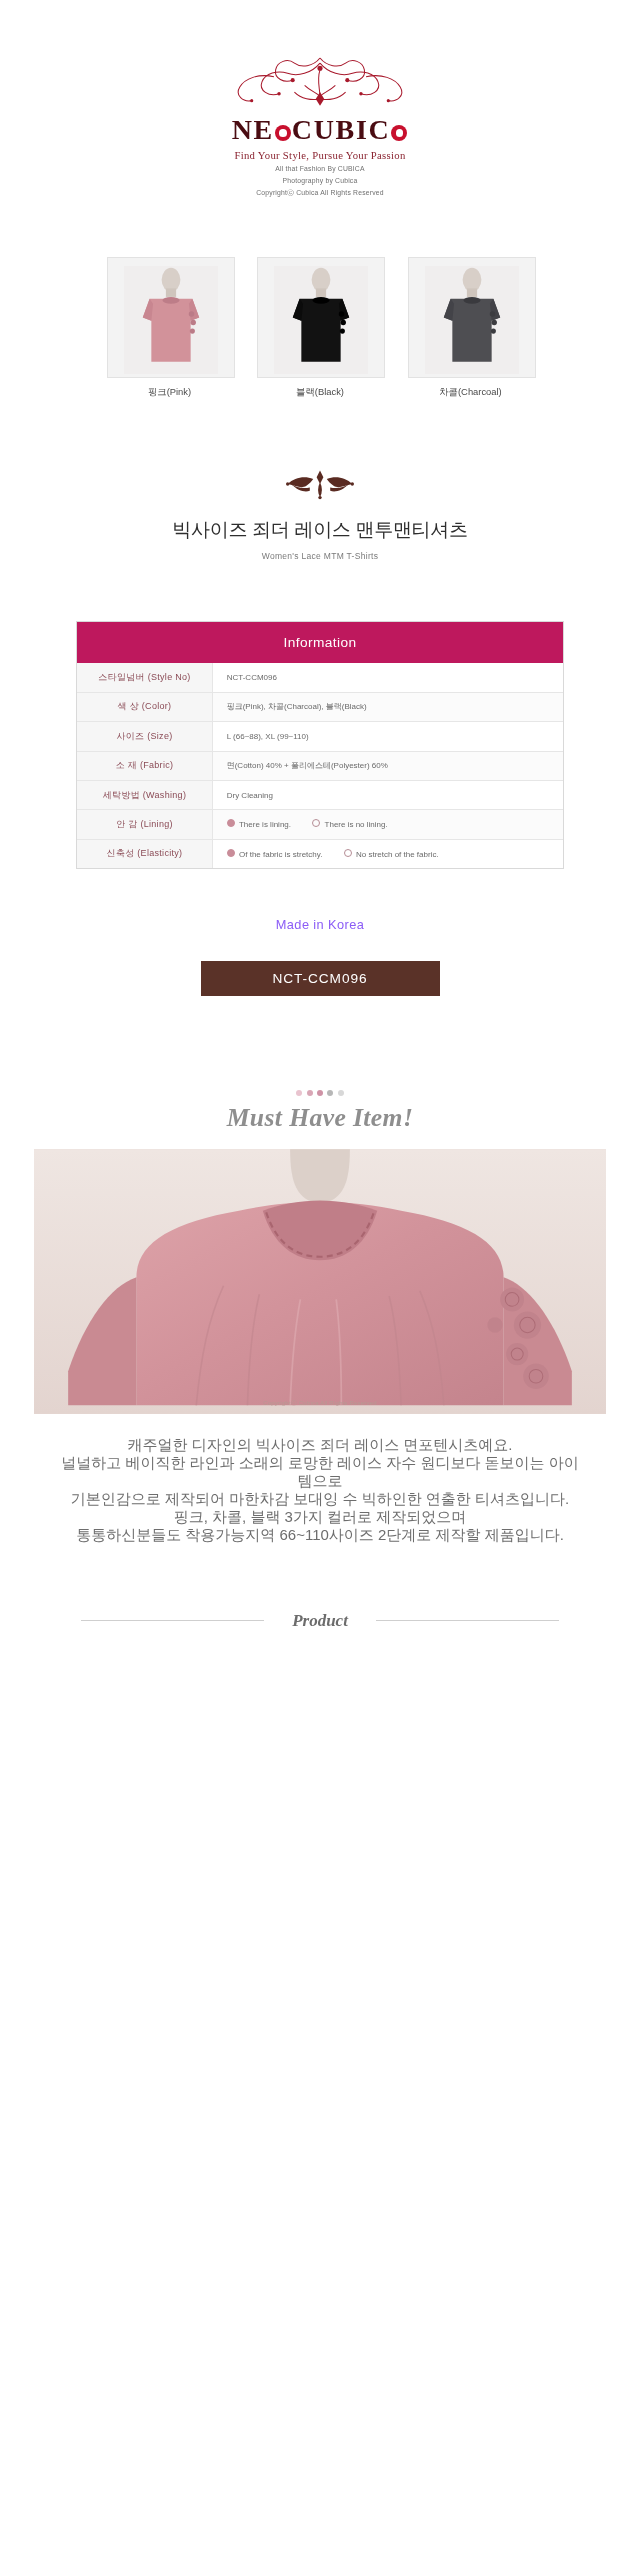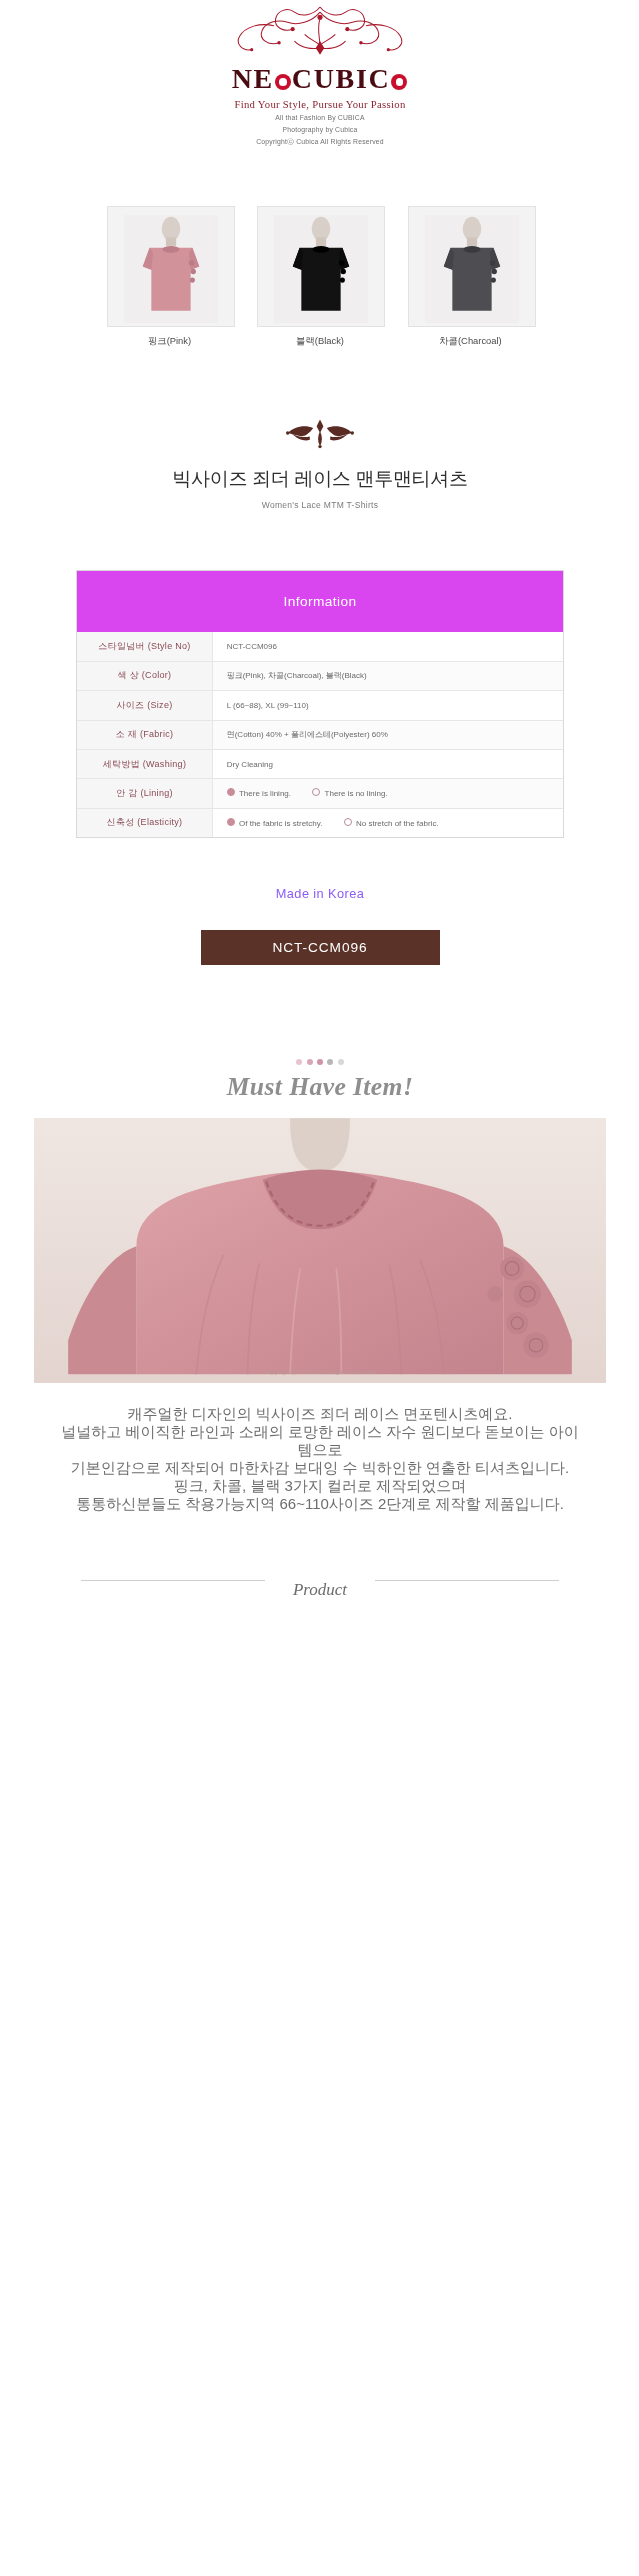--- a/index.html
+++ b/index.html
@@ -6,21 +6,21 @@
   body{
     width:640px;
     background:#ffffff;
     font-family:"Liberation Sans", sans-serif;
     color:#3b3b3b;
     -webkit-font-smoothing:antialiased;
   }
   .page{width:640px;position:relative;overflow:hidden;}
 
   
-  .logo-block{text-align:center;}
+  .logo-block{padding-top:51px;text-align:center;}
   .ornament{display:block;margin:0 auto;}
   .brand{
     margin-top:3.4px;
     font-family:"Liberation Serif", serif;
     font-size:28px;
     letter-spacing:1.7px;
     color:#c8102e;
     font-weight:700;
   }
   .brand .dark{color:#4a0c12;}
@@ -54,22 +54,22 @@
 
   
   .title-block{margin-top:68px;text-align:center;}
   .title-orn{display:block;margin:0 auto 15.4px;}
   .title-ko{font-size:19px;color:#2e2e2e;letter-spacing:-0.3px;}
   .title-en{margin-top:8.5px;font-size:8.5px;color:#7a7a7a;letter-spacing:0.3px;}
 
   
   .info-wrap{margin:60px auto 0;width:486px;border:0.9px solid #d9d9d9;}
   .info-head{
-    background:#d946ef;color:#ffffff;text-align:center;
-    font-size:13.7px;padding:23px 0;letter-spacing:0.4px;
+    background:#be185d;color:#ffffff;text-align:center;
+    font-size:13.7px;padding:13px 0;letter-spacing:0.4px;
   }
   table.info{width:100%;border-collapse:collapse;}
   table.info tr{border-bottom:0.9px solid #e6e6e6;}
   table.info tr:last-child{border-bottom:none;}
   table.info th{
     width:135px;background:#f6f6f6;color:#8a4a55;font-size:9px;
     font-weight:normal;text-align:center;padding:7.7px 0;border-right:0.9px solid #e6e6e6;
     letter-spacing:0.3px;
   }
   table.info td{font-size:8px;color:#6a6a6a;padding:7.7px 0 7.7px 13.7px;background:#ffffff;}
@@ -106,21 +106,21 @@
   }
   .copyline{
     position:absolute;bottom:5.1px;left:0;right:0;text-align:center;
     font-size:6px;color:#b79a93;letter-spacing:0.2px;
   }
 
   
   .desc{margin:22px auto 0;width:529px;text-align:center;font-size:15px;line-height:18px;color:#6d6d6d;}
 
   
-  .product-foot{margin:67px auto 0;width:478px;display:flex;align-items:flex-start;gap:28px;}
+  .product-foot{margin:67px auto 0;width:478px;display:flex;align-items:center;gap:28px;font-weight:bold;}
   .product-foot .line{flex:1;height:0.9px;background:#cfcfcf;}
   .product-foot .label{
     font-family:"Liberation Serif", serif;font-style:italic;font-size:17px;color:#6c6c6c;
   }
 </style>
 </head>
 <body>
 
 <div class="page">
 

